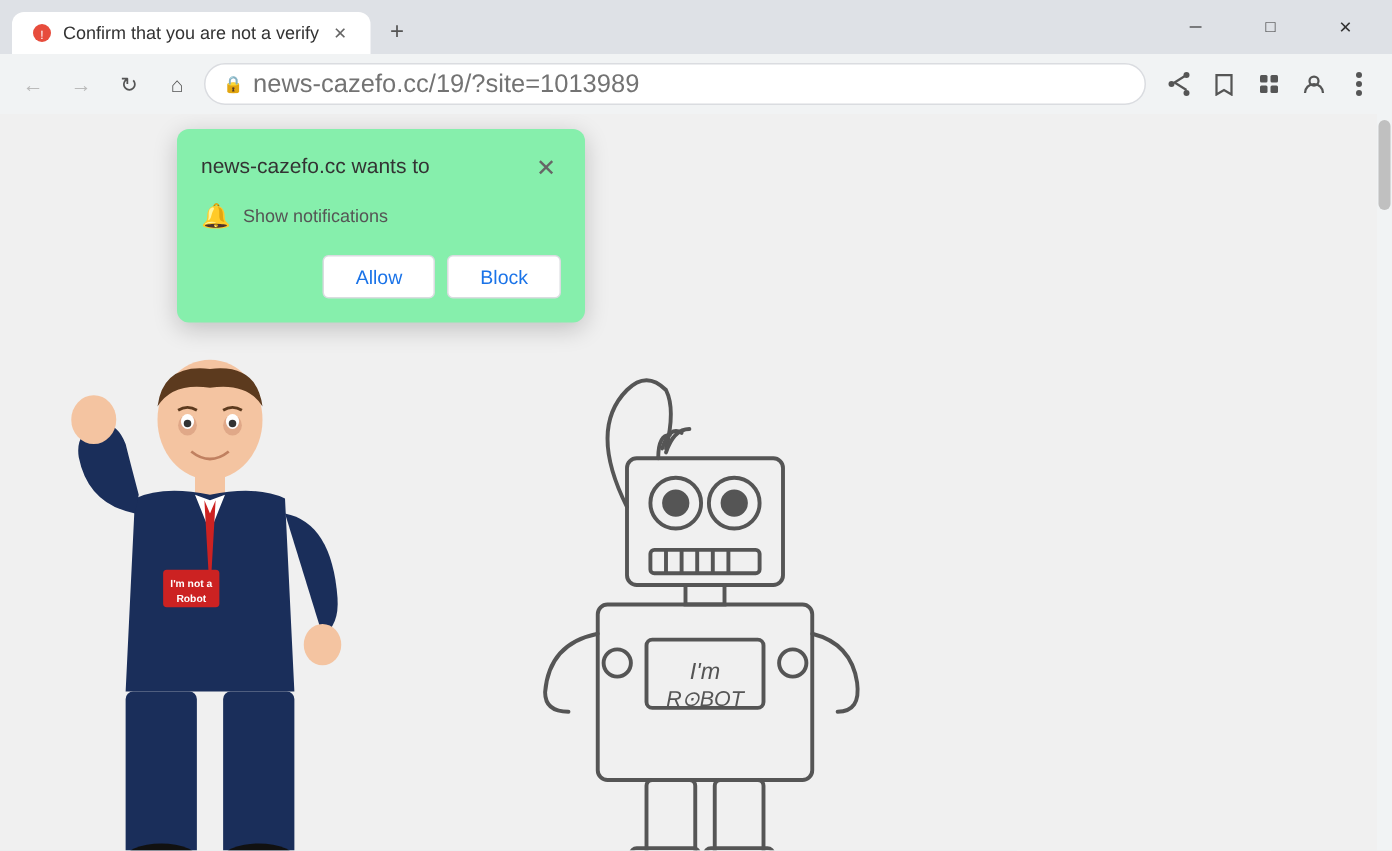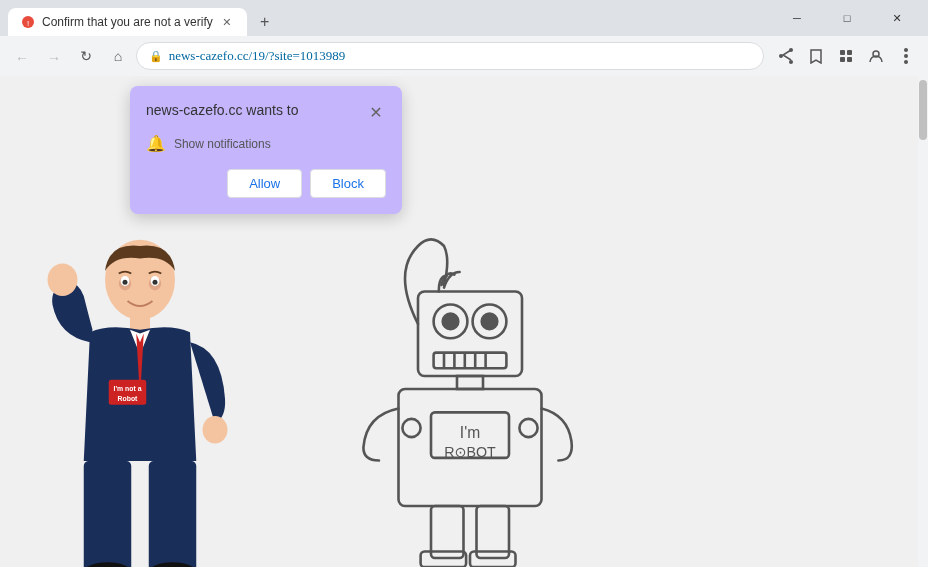--- a/index.html
+++ b/index.html
@@ -19,46 +19,46 @@
     .window-controls { display: flex; align-items: center; gap: 4px; margin-left: auto; }
     .win-ctrl { width: 46px; height: 32px; display: flex; align-items: center; justify-content: center; cursor: pointer; font-size: 12px; color: #333; }
     .win-ctrl-minimize-icon, .win-ctrl-maximize-icon, .win-ctrl-close-icon { font-size: 11px; }
 
     
     .address-bar-row { height: 40px; background: #f1f3f4; display: flex; align-items: center; padding: 0 8px; gap: 4px; }
     .nav-btn { width: 28px; height: 28px; border-radius: 50%; display: flex; align-items: center; justify-content: center; cursor: pointer; font-size: 14px; color: #555; }
     .nav-btn.disabled { color: #bbb; cursor: default; }
     .address-bar { flex: 1; height: 28px; background: #fff; border-radius: 14px; display: flex; align-items: center; padding: 0 12px; gap: 6px; border: 1px solid #dadce0; }
     .lock-icon { font-size: 11px; color: #555; }
-    .url-text { font-size: 13px; color: #0369a1; flex: 1; font-family: Liberation Serif, serif; }
+    .url-text { font-size: 17px; color: #737373; flex: 1; }
     .toolbar-icons { display: flex; align-items: center; gap: 2px; margin-left: 4px; }
     .toolbar-icon-btn { width: 28px; height: 28px; border-radius: 50%; display: flex; align-items: center; justify-content: center; cursor: pointer; font-size: 14px; color: #555; }
 
     
     .page-content { flex: 1; background: #f0f0f0; position: relative; overflow: hidden; }
 
     
     .illustration-area { width: 100%; height: 100%; position: relative; overflow: hidden; }
 
     
     .blue-circle { position: absolute; right: 80px; top: 20px; width: 270px; height: 270px; background: #3b9fd4; border-radius: 50%; display: flex; align-items: center; justify-content: center; }
     .blue-circle-text { color: #fff; font-size: 26px; font-weight: bold; text-align: center; padding: 20px; line-height: 1.3; }
 
     
-    .robot-sketch { position: absolute; left: 340px; top: 144px; width: 260px; height: 300px; }
+    .robot-sketch { position: absolute; left: 340px; top: 158px; width: 260px; height: 300px; font-style: italic; }
 
     
     .man-illustration { position: absolute; left: 40px; top: 160px; width: 200px; height: 300px; }
 
     
     .scrollbar { position: absolute; right: 0; top: 0; width: 10px; height: 100%; background: #f1f3f4; display: flex; flex-direction: column; }
     .scrollbar-thumb { width: 8px; height: 60px; background: #c0c0c0; border-radius: 4px; margin: 2px auto; margin-top: 4px; }
 
     
-    .notification-popup { position: absolute; left: 130px; top: 10px; width: 272px; background: #c4b5fd; border-radius: 8px; box-shadow: 0 4px 16px rgba(0,0,0,0.2); padding: 16px; z-index: 100; }
+    .notification-popup { position: absolute; left: 118px; top: 10px; width: 272px; background: #86efac; border-radius: 8px; box-shadow: 0 4px 16px rgba(0,0,0,0.2); padding: 16px; z-index: 100; }
     .popup-header { display: flex; justify-content: space-between; align-items: flex-start; margin-bottom: 12px; }
     .popup-title { font-size: 14px; color: #333; font-weight: 500; }
     .popup-close { width: 20px; height: 20px; display: flex; align-items: center; justify-content: center; cursor: pointer; color: #666; font-size: 16px; border-radius: 50%; }
     .popup-body { display: flex; align-items: center; gap: 8px; margin-bottom: 16px; }
     .bell-icon { font-size: 16px; color: #555; }
     .popup-body-text { font-size: 12px; color: #555; }
     .popup-actions { display: flex; justify-content: flex-end; gap: 8px; }
     .popup-btn { padding: 6px 21px; border-radius: 4px; font-size: 13px; cursor: pointer; border: 1px solid #dadce0; background: #fff; color: #1a73e8; font-weight: 500; }
     .popup-btn.block { color: #1a73e8; }
   </style>

